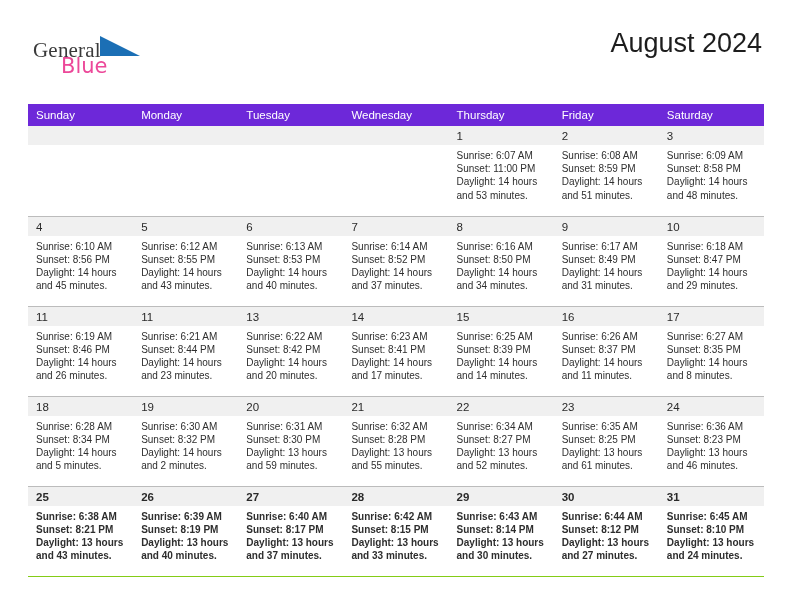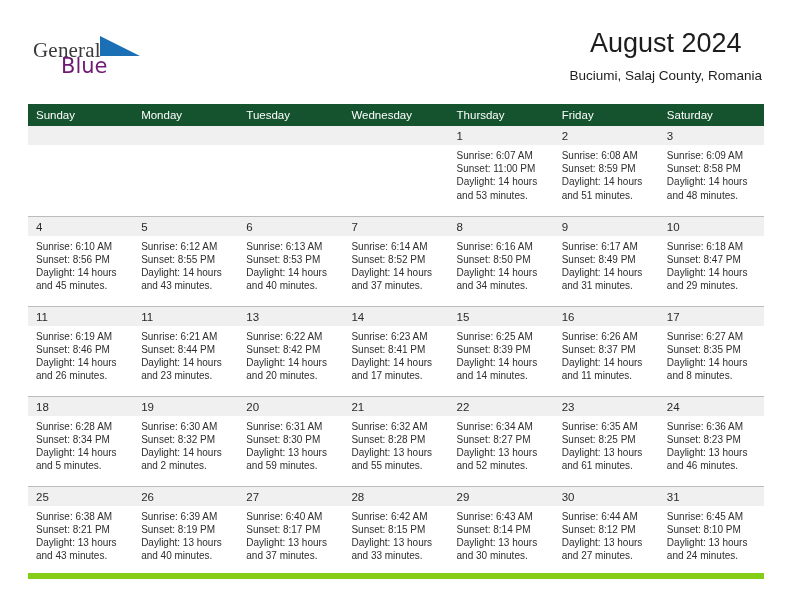--- a/index.html
+++ b/index.html
@@ -38,21 +38,21 @@
     display: inline-block;
     font-family: Liberation Serif, serif;
   }
   .logo-tri {
     display: inline-block;
     vertical-align: -1px;
     margin-left: -3px;
   }
   .logo-blue {
     font-size: 21px;
-    color: #701a75;
+    color: #ec4899;
     display: block;
     margin-left: 28px;
     margin-top: -5px;
     font-family: "DejaVu Sans", sans-serif;
   }
   .title-block {
     position: absolute;
     right: 30px;
     top: 28px;
     text-align: center;
@@ -77,39 +77,39 @@
     left: 28px;
     top: 104px;
     width: 736px;
   }
   table.cal {
     width: 736px;
     border-collapse: collapse;
     table-layout: fixed;
   }
   table.cal th {
-    background: #14532d;
+    background: #6d28d9;
     color: #ffffff;
     font-size: 11.5px;
     font-weight: 400;
     text-align: left;
     padding: 5px 0 5px 8px;
     height: 21px;
     font-family: "Liberation Sans", sans-serif;
   }
   td.day {
     vertical-align: top;
     height: 90px;
     padding: 0;
     border-top: 1px solid #3a7cbe;
     background: #ffffff;
   }
   tr.week-row td.day { border-top: 1px solid #bcbcbc; }
   tr.week-row.first td.day { border-top: none; }
-  tr.week-row.last-line td.day { border-bottom: 6px solid #84cc16; }
+  tr.week-row.last-line td.day { border-bottom: 1px solid #84cc16; font-weight: bold; }
 
   .daynum-band {
     background: #f0f0f0;
     height: 19px;
     padding: 2px 0 0 8px;
     font-size: 11.5px;
     color: #2a2a2a;
     line-height: 17px;
   }
   .daynum-band.empty { background: #f0f0f0; }
@@ -133,21 +133,20 @@
       <span class="logo-general">General</span><span class="logo-tri">
         <svg width="44" height="24" viewBox="0 0 44 24" aria-hidden="true">
           <polygon points="2,2 42,22 2,22" fill="#1b6fb5"></polygon>
         </svg>
       </span>
       <span class="logo-blue">Blue</span>
     </div>
 
     <div class="title-block">
       <div class="cal-title">August 2024</div>
-      <div class="cal-sub">Buciumi, Salaj County, Romania</div>
     </div>
 
   </div>
 
   <div class="cal-wrap">
     <table class="cal">
       <thead>
         <tr>
           <th>Sunday</th>
           <th>Monday</th>

